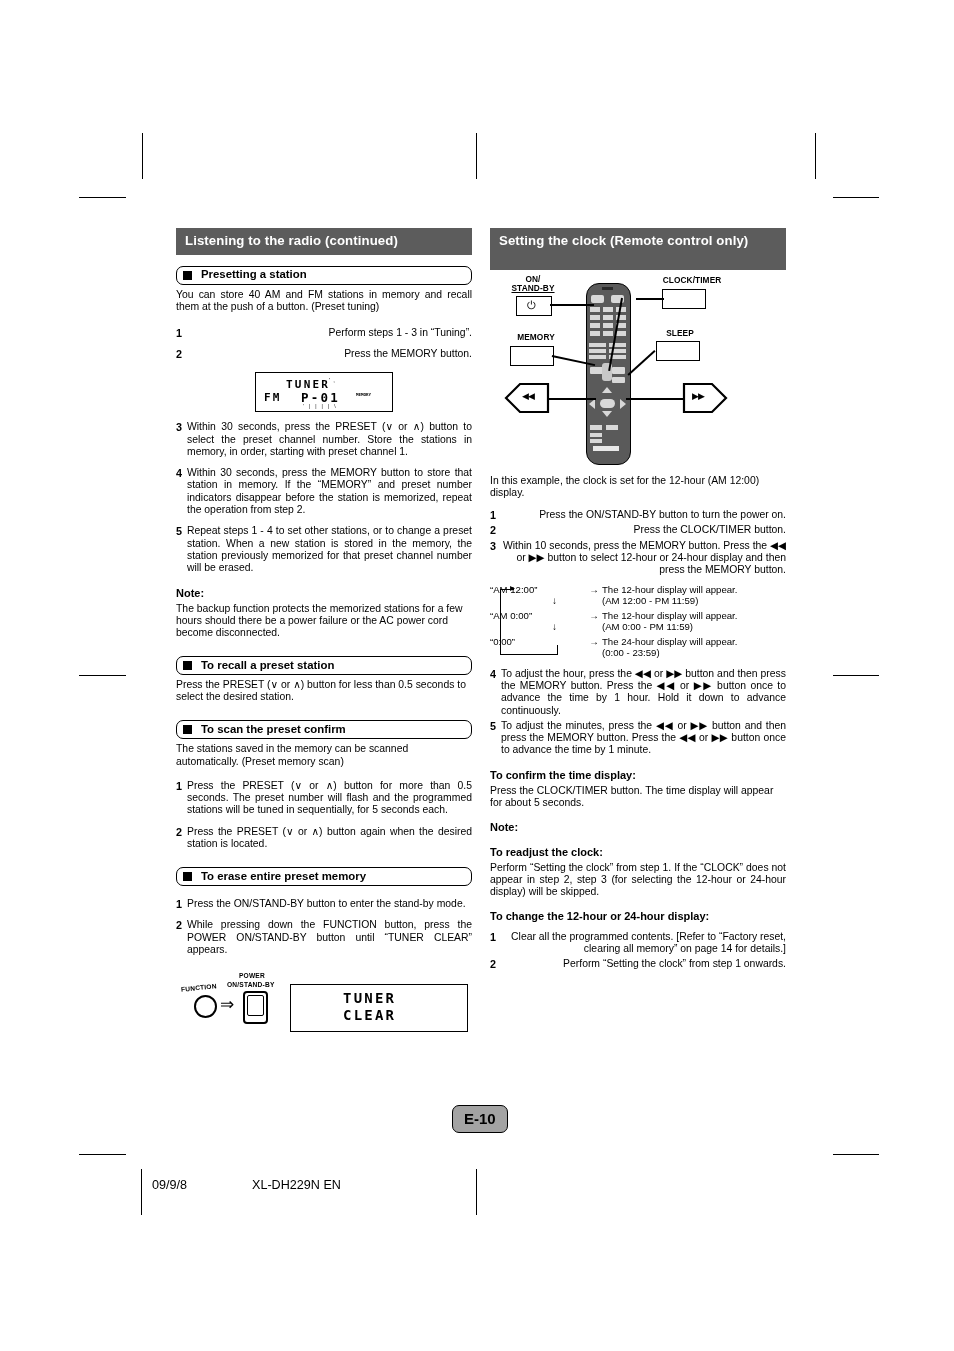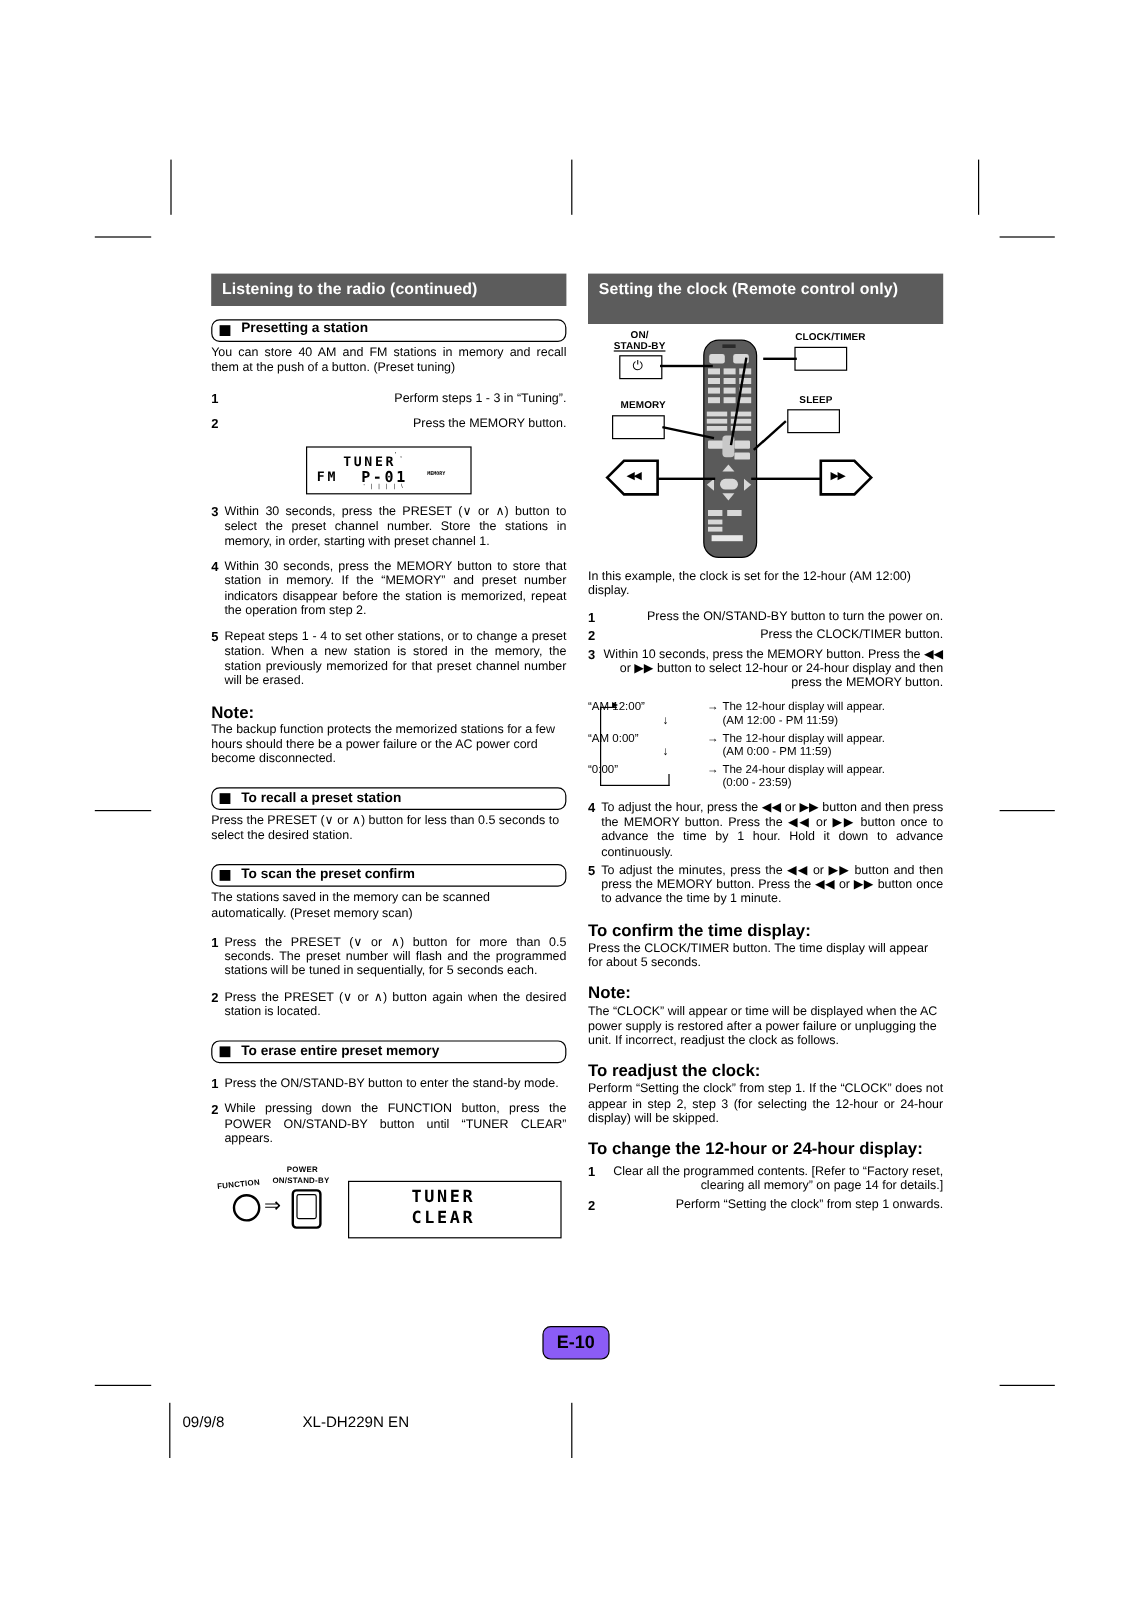--- a/index.html
+++ b/index.html
@@ -34,21 +34,21 @@
   p.body.nj{text-align:left;}
   .tight{margin-top:2px;}
 
   
   .step{display:flex;margin-top:9px;font-size:10.4px;line-height:12.3px;}
   .step .n{font-weight:bold;width:11px;flex:none;font-size:10.8px;}
   .step .t{flex:1;text-align:justify;}
   .step.nj .t{text-align:right;}
   .step.tightstep{margin-top:3px;}
 
-  .boldlead{font-weight:bold;font-size:14px;line-height:12.4px;margin:12px 0 0 0;}
+  .boldlead{font-weight:bold;font-size:11px;line-height:12.4px;margin:12px 0 0 0;}
 
   
   .lcdwrap{display:flex;justify-content:center;margin-top:12px;}
   .lcd{border:1.3px solid #000;background:#fff;position:relative;}
   .lcd1{width:136px;height:38px;}
   .seg{font-family:"DejaVu Sans Mono", monospace;font-weight:bold;
        letter-spacing:2.2px;position:absolute;}
 
   .lcd2{width:176px;height:46px;}
 
@@ -78,21 +78,21 @@
   .cyc-left{width:96px;text-align:left;}
   .cyc-arr{width:16px;text-align:center;}
   .cyc-right{width:180px;}
   .downarr{position:absolute;font-size:10px;line-height:8px;}
   .loop{position:absolute;border-left:1.3px solid #000;}
   .loopb{position:absolute;border-bottom:1.3px solid #000;}
   .loopt{position:absolute;border-top:1.3px solid #000;}
 
   
   .pagenum{position:absolute;border:1.6px solid #000;border-radius:7px;
-           font-weight:bold;font-size:15px;padding:4px 11px 5px 11px;background:#8b5cf6;}
+           font-weight:bold;font-size:15px;padding:4px 11px 5px 11px;background:#a3a3a3;}
 
   
   .ftxt{position:absolute;font-size:12.6px;}
   .fline{position:absolute;width:1.3px;background:#000;}
 </style>
 </head>
 <body>
 
 <div class="page">
 
@@ -359,21 +359,20 @@
     </div>
     <div class="step" style="margin-top:3px;">
       <span class="n">5</span>
       <span class="t">To adjust the minutes, press the ◀◀ or ▶▶ button and then press the MEMORY button. Press the ◀◀ or ▶▶ button once to advance the time by 1 minute.</span>
     </div>
 
     <p class="boldlead">To confirm the time display:</p>
     <p class="body nj tight">Press the CLOCK/TIMER button. The time display will appear for about 5 seconds.</p>
 
     <p class="boldlead">Note:</p>
-    <p class="body nj tight">The “CLOCK” will appear or time will be displayed when the AC power supply is restored after a power failure or unplugging the unit. If incorrect, readjust the clock as follows.</p>
 
     <p class="boldlead">To readjust the clock:</p>
     <p class="body tight">Perform “Setting the clock” from step 1. If the “CLOCK” does not appear in step 2, step 3 (for selecting the 12-hour or 24-hour display) will be skipped.</p>
 
     <p class="boldlead">To change the 12-hour or 24-hour display:</p>
 
     <div class="step nj" style="margin-top:8px;">
       <span class="n">1</span>
       <span class="t">Clear all the programmed contents. [Refer to “Factory reset, clearing all memory” on page 14 for details.]</span>
     </div>

